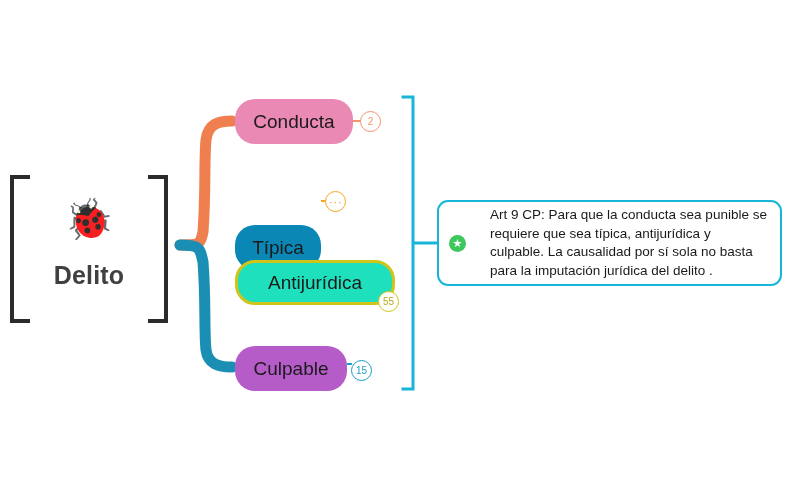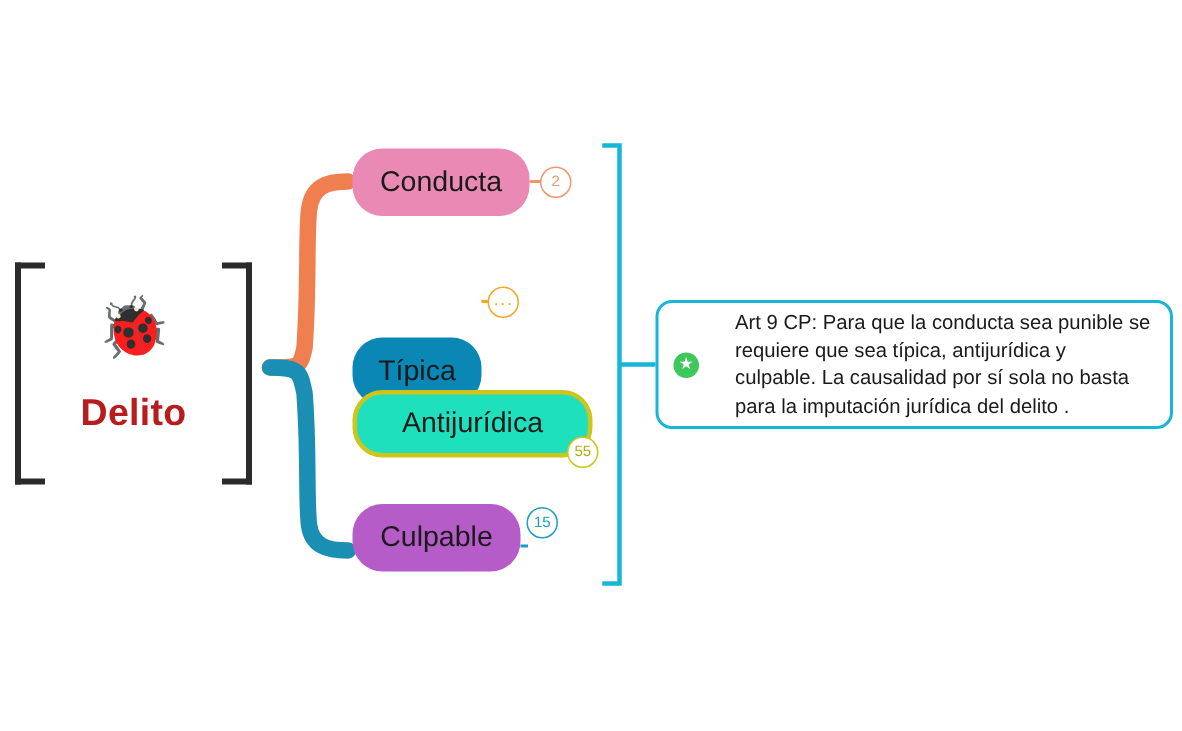--- a/index.html
+++ b/index.html
@@ -65,21 +65,21 @@
     line-height: 48px;
   }
   #root-label {
     position: absolute;
     left: 0;
     right: 0;
     top: 86px;
     text-align: center;
     font-size: 25px;
     font-weight: bold;
-    color: #b91c1c;
+    color: #404040;
     letter-spacing: 0.2px;
   }
 
   
   .node {
     position: absolute;
     border-radius: 20px;
     display: flex;
     align-items: center;
     justify-content: center;
@@ -101,21 +101,21 @@
     left: 235px; top: 179px; width: 86px;
     background: #0a87b4;
     margin-top: 46px;
   }
   #node-antijuridica {
     left: 235px; top: 260px; width: 160px;
     background: #1fe0bd;
     border: 3px solid #cfc41a;
   }
   #node-culpable {
-    left: 235px; top: 336px; width: 112px;
+    left: 235px; top: 346px; width: 112px;
     background: #b55cc9;
   }
 
   
   .badge {
     position: absolute;
     width: 21px;
     height: 21px;
     border-radius: 50%;
     background: #ffffff;
@@ -138,21 +138,21 @@
     font-size: 12px;
     letter-spacing: 0.5px;
   }
   #badge-antijuridica {
     left: 378px; top: 272px;
     border: 1.6px solid #cfc41a;
     color: #b5ab16;
     margin-top: 19px;
   }
   #badge-culpable {
-    left: 351px; top: 338px;
+    left: 351px; top: 360px;
     border: 1.6px solid #1a9ec4;
     color: #1a9ec4;
   }
 
   
   #note-box {
     position: absolute;
     left: 437px;
     top: 200px;
     width: 345px;

